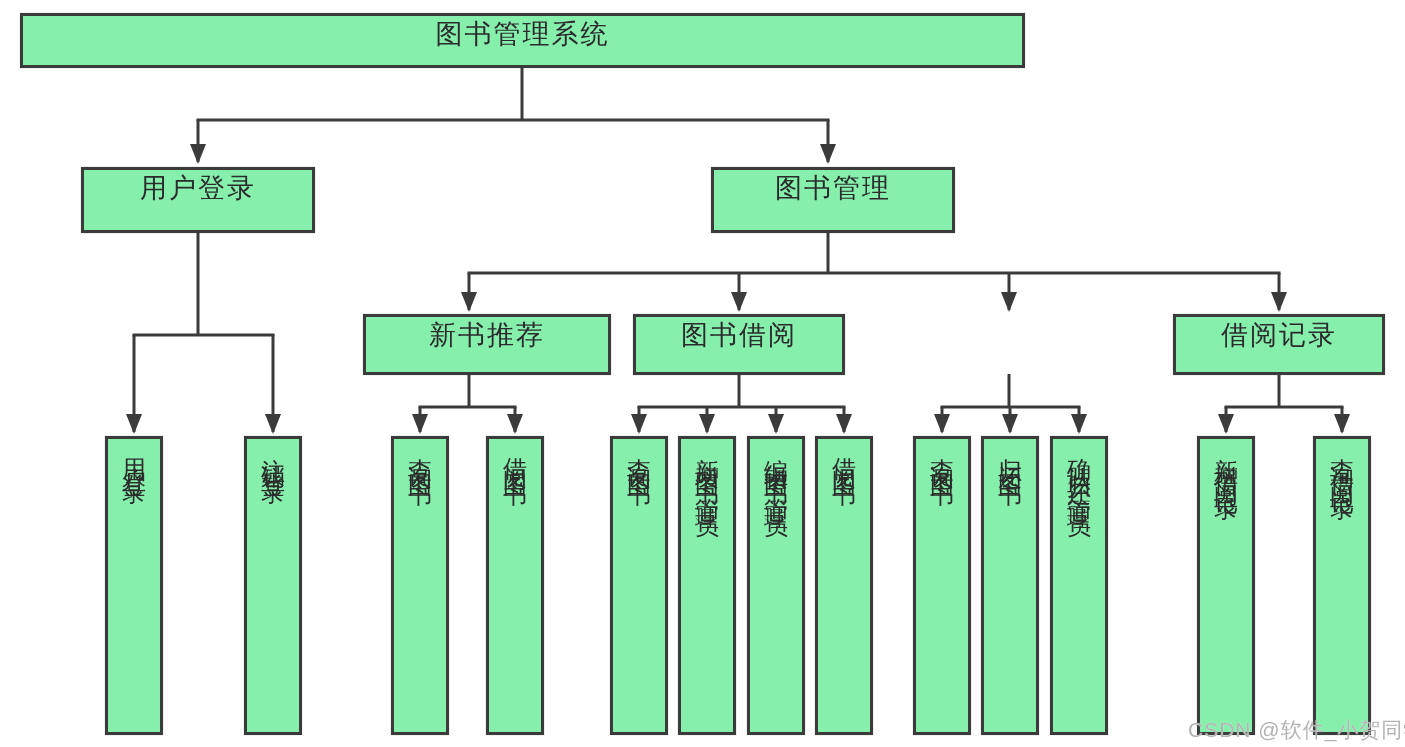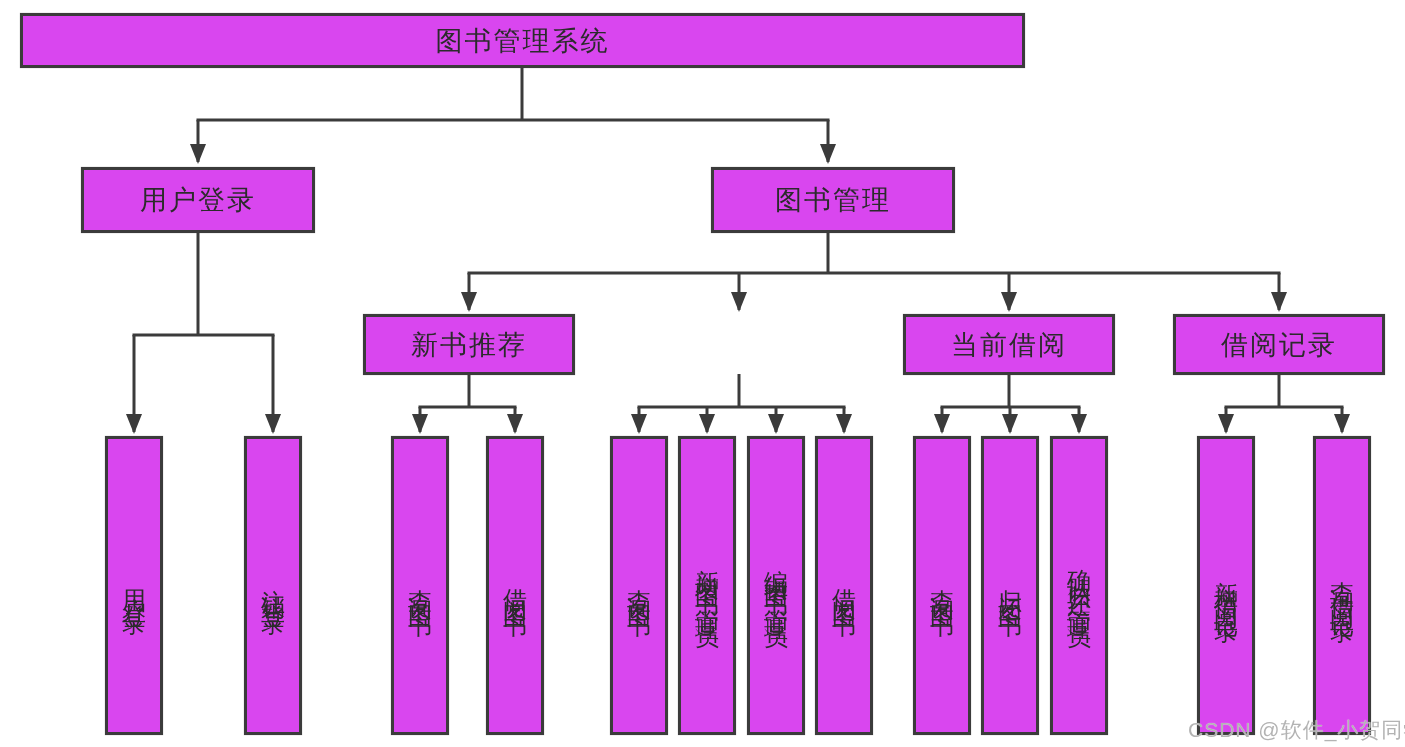--- a/index.html
+++ b/index.html
@@ -8,24 +8,24 @@
     background: #ffffff;
     font-family: "Liberation Sans", sans-serif;
     position: relative;
     overflow: hidden;
   }
   .stage { position: absolute; inset: 0; }
   svg.connectors { position: absolute; left: 0; top: 0; z-index: 1; }
   .node {
     position: absolute;
     box-sizing: border-box;
-    background: #d946ef;
+    background: #86efac;
     border: 3px solid #3b3b3b;
     display: flex;
-    align-items: center;
+    align-items: flex-start;
     justify-content: center;
     color: #2b2b2b;
     z-index: 2;
     box-shadow: 0 0 1px rgba(60,60,60,0.45);
   }
   .h-label {
     font-size: 27px;
     letter-spacing: 2px;
     white-space: nowrap;
   }
@@ -108,25 +108,25 @@
     <span class="h-label">图书管理系统</span>
   </div>
 
   <div class="node" style="left:81px; top:167px; width:234px; height:66px;">
     <span class="h-label">用户登录</span>
   </div>
   <div class="node" style="left:711px; top:167px; width:244px; height:66px;">
     <span class="h-label">图书管理</span>
   </div>
 
-  <div class="node" style="left:363px; top:314px; width:212px; height:61px;">
+  <div class="node" style="left:363px; top:314px; width:248px; height:61px;">
     <span class="h-label">新书推荐</span>
   </div>
-  <div class="node" style="left:903px; top:314px; width:212px; height:61px;">
-    <span class="h-label">当前借阅</span>
+  <div class="node" style="left:633px; top:314px; width:212px; height:61px;">
+    <span class="h-label">图书借阅</span>
   </div>
   <div class="node" style="left:1173px; top:314px; width:212px; height:61px;">
     <span class="h-label">借阅记录</span>
   </div>
 
   <div class="node" style="left:105px; top:436px; width:58px; height:299px;">
     <span class="v-label">用户登录</span>
   </div>
   <div class="node" style="left:244px; top:436px; width:58px; height:299px;">
     <span class="v-label">注销登录</span>

